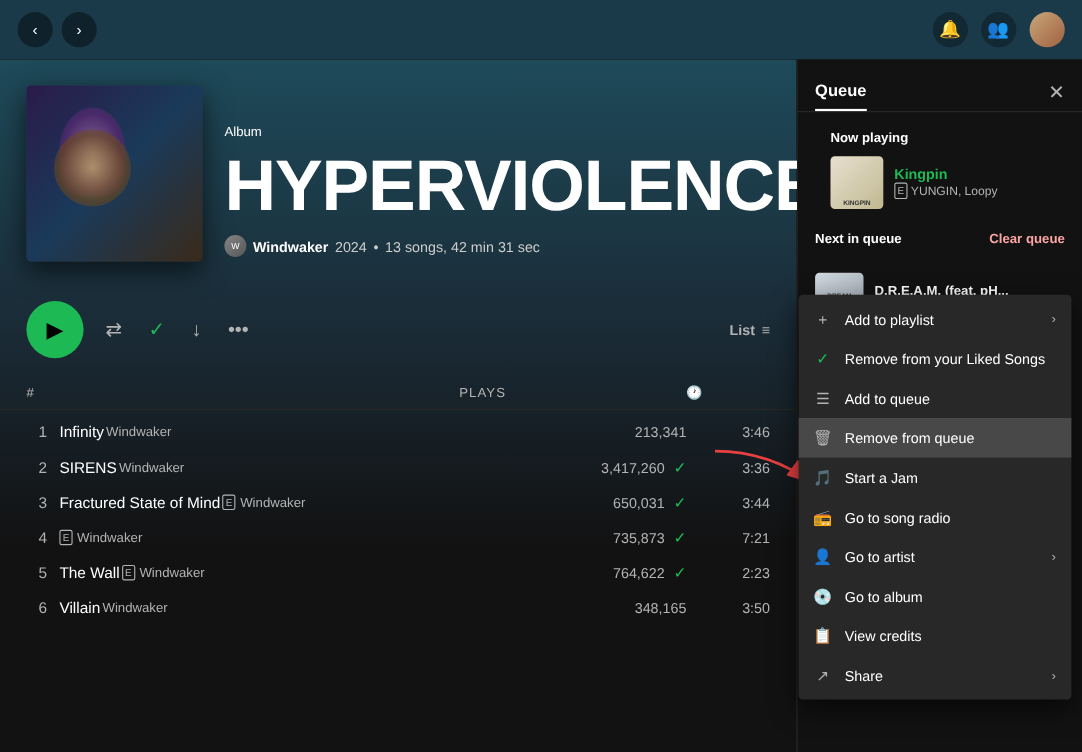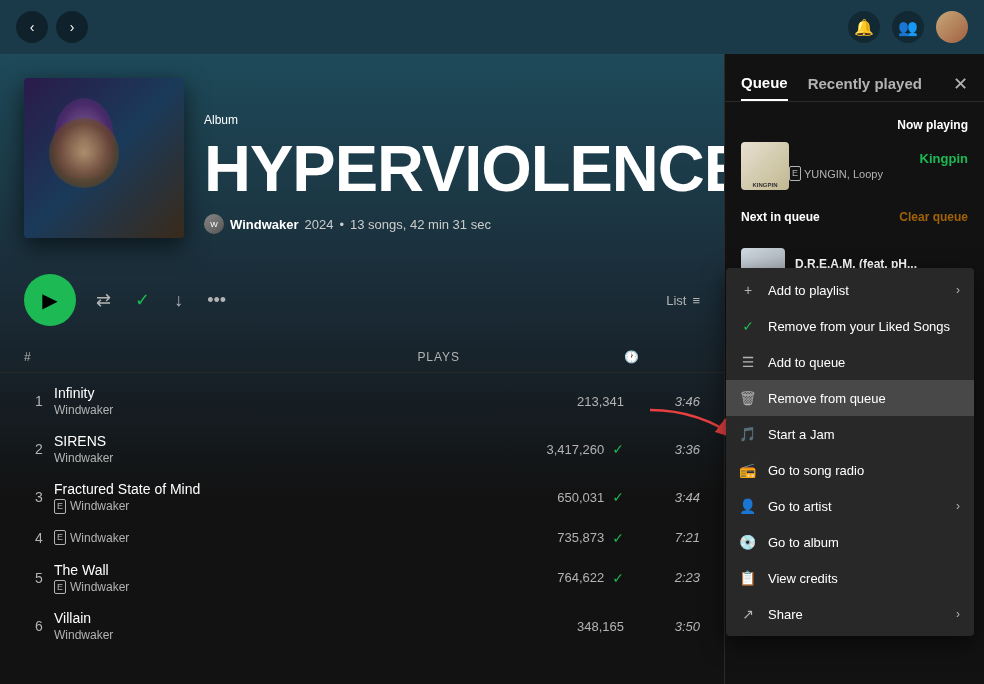--- a/index.html
+++ b/index.html
@@ -207,20 +207,21 @@
     .list-view-btn {
       margin-left: auto;
       background: none;
       border: none;
       color: #b3b3b3;
       font-size: 13px;
       cursor: pointer;
       display: flex;
       align-items: flex-start;
       gap: 6px;
+      font-weight: bold;
     }
 
     
     .track-list-header {
       display: grid;
       grid-template-columns: 30px 1fr 120px 60px;
       padding: 8px 24px;
       border-bottom: 1px solid #2a2a2a;
       margin: 0 0 4px;
     }
@@ -246,21 +247,21 @@
       border-radius: 4px;
       cursor: pointer;
     }
     .track-num {
       font-size: 14px;
       color: #b3b3b3;
       text-align: center;
     }
     .track-info {
       display: flex;
-      flex-direction: column;
+      flex-direction: row;
       gap: 2px;
     }
     .track-title {
       font-size: 14px;
       color: #fff;
       font-weight: 500;
     }
     .track-artist {
       font-size: 12px;
       color: #b3b3b3;
@@ -287,21 +288,20 @@
       gap: 8px;
     }
     .liked-icon {
       color: #1db954;
       font-size: 14px;
     }
     .track-duration {
       font-size: 13px;
       color: #b3b3b3;
       text-align: right;
-      font-style: italic;
     }
 
     
     .right-panel {
       width: 260px;
       background: #121212;
       border-left: 1px solid #2a2a2a;
       display: flex;
       flex-direction: column;
       flex-shrink: 0;
@@ -331,32 +331,32 @@
       margin-left: auto;
       background: none;
       border: none;
       color: #b3b3b3;
       font-size: 18px;
       cursor: pointer;
     }
 
     
     .now-playing-section {
-      padding: 16px 16px 8px;
-      text-align: right;
+      padding: 16px 30px 8px;
     }
     .section-label {
       font-size: 12px;
       font-weight: 700;
       color: #fff;
       margin-bottom: 10px;
     }
     .now-playing-item {
       display: flex;
       align-items: center;
+      gap: 10px;
     }
     .np-art {
       width: 48px;
       height: 48px;
       border-radius: 4px;
       background: linear-gradient(135deg, #e8e0d0, #c0b890);
       flex-shrink: 0;
       position: relative;
       overflow: hidden;
     }
@@ -396,21 +396,21 @@
       padding: 12px 16px 8px;
     }
     .next-queue-header {
       display: flex;
       justify-content: space-between;
       align-items: flex-start;
       margin-bottom: 8px;
     }
     .clear-queue-btn {
       font-size: 12px;
-      color: #a16207;
+      color: #fca5a5;
       background: none;
       border: none;
       cursor: pointer;
       font-weight: 600;
     }
 
     .queue-item {
       display: flex;
       align-items: center;
       gap: 10px;
@@ -649,21 +649,20 @@
     </div>
     <div class="track-duration">3:50</div>
   </div>
       </div>
 
   </div>
 
   <div class="right-panel">
     <div class="queue-tabs">
       <button class="queue-tab active">Queue</button>
-      <button class="queue-tab">Recently played</button>
       <button class="queue-close">✕</button>
     </div>
 
     <div class="now-playing-section">
       <div class="section-label">Now playing</div>
       <div class="now-playing-item">
         <div class="np-art"></div>
         <div class="np-info">
           <div class="np-title">Kingpin</div>
           <div class="np-artist">

